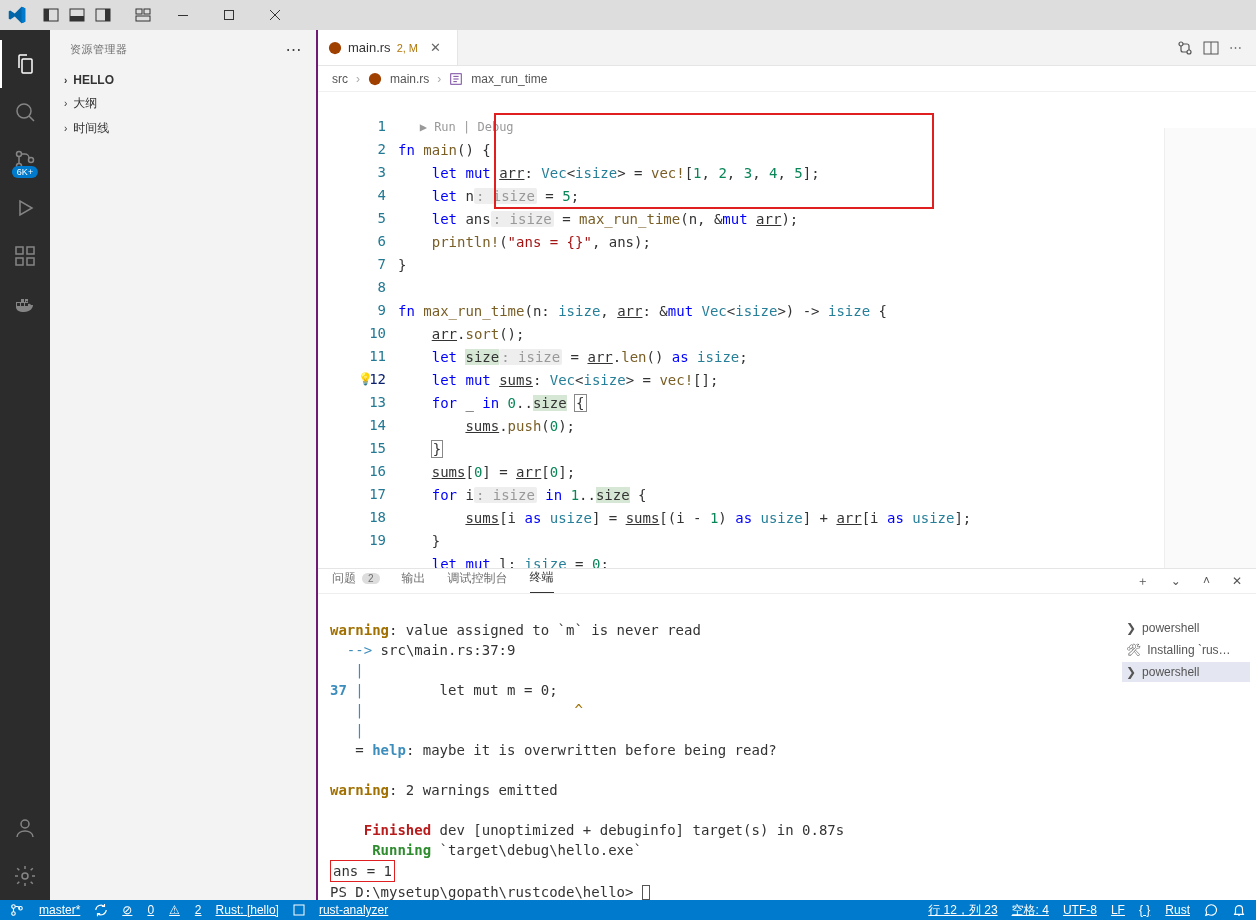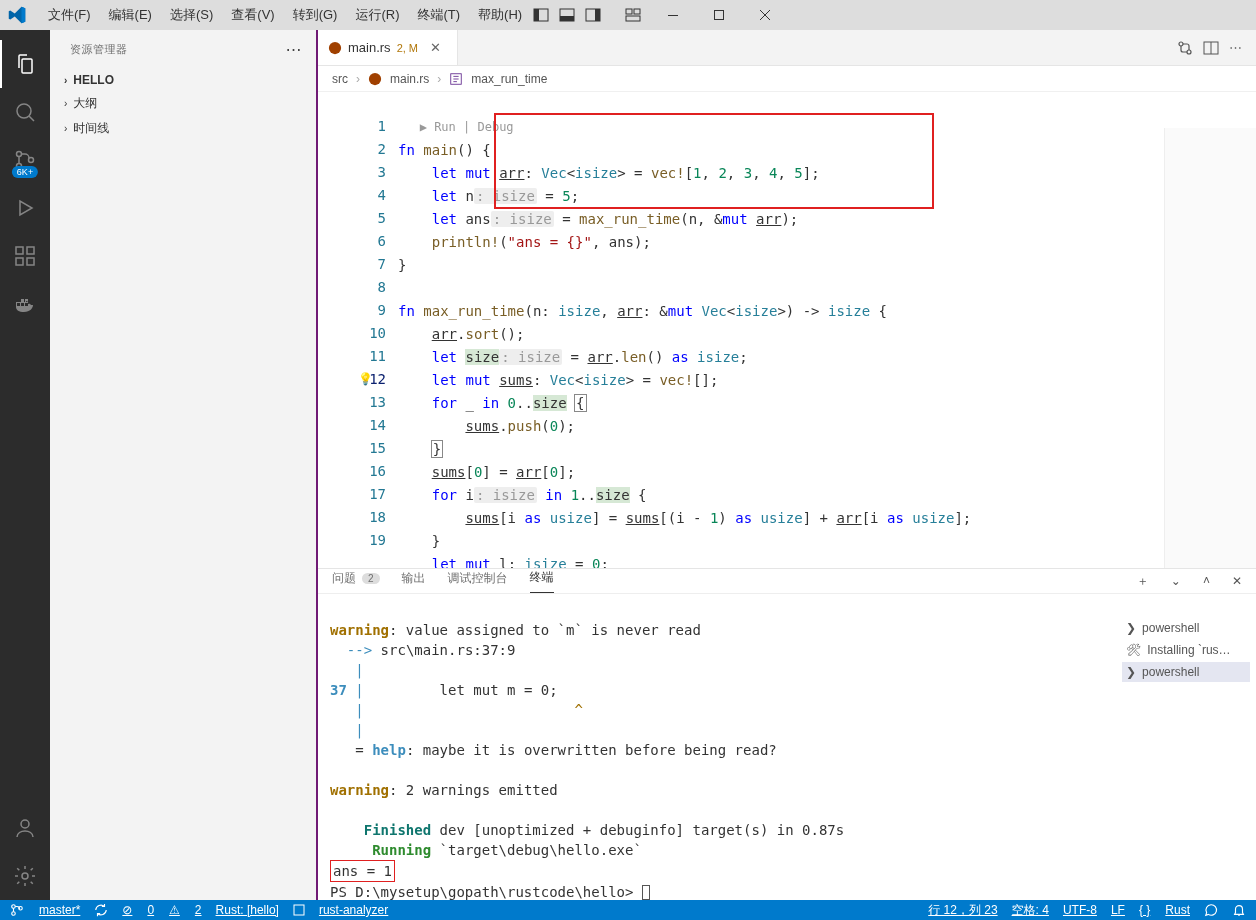--- a/index.html
+++ b/index.html
@@ -64,51 +64,41 @@
 .panel-tabs .spacer { flex:1; }
 .panel-tabs .picon { color:#555; }
 .panel-body { flex:1; display:flex; }
 .terminal { flex:1; font-family: Consolas, monospace; font-size:14px; line-height:20px; padding:10px 12px; color:#333; white-space:pre; position:relative; }
 .terminal .warn { color:#a07000; font-weight:bold; }
 .terminal .warn-arrow { color:#3c8dbc; }
 .terminal .lnnum { color:#3c8dbc; font-weight:bold; }
 .terminal .pipe { color:#3c8dbc; }
 .terminal .caret { color:#a07000; }
 .terminal .help { color:#3c8dbc; font-weight:bold; }
-.terminal .fin { color:#0f766e; font-weight:bold; }
+.terminal .fin { color:#b91c1c; font-weight:bold; }
 .terminal .run { color:#2e8b2e; font-weight:bold; }
 .terminal .redsmall { border:1.5px solid #e02020; padding:0 2px; display:inline-block; }
 .terminal .prompt-cursor { display:inline-block; width:8px; height:15px; border:1px solid #555; vertical-align:text-bottom; }
 .term-side { width:140px; padding:8px 6px; font-size:12px; color:#555; }
 .term-side .trow { display:flex; align-items:center; gap:6px; padding:3px 4px; margin-bottom:2px; }
 .term-side .trow.active { background:#e4e6f1; }
 .statusbar { height:20px; background:#007acc; color:#fff; display:flex; align-items:center; font-size:12px; padding:0 10px; gap:14px; }
 .statusbar .sb-item { display:flex; align-items:center; gap:15px;text-decoration:underline; }
 .statusbar .spacer{ flex:1; }
 svg { display:block; }
 </style>
 </head>
 <body>
 
 <div class="titlebar">
   <svg class="logo" viewBox="0 0 24 24">
       <path fill="#0065A9" d="M23 3l-5-2-9 9L3 6 1 7v10l2 1 6-4 9 9 5-2V3z"></path>
       <path fill="#007ACC" d="M23 3l-5-2v22l5-2V3z"></path>
       <path fill="#1F9CF0" d="M18 1L9 10l-6-4-2 1v10l2 1 6-4 9 9V1z" opacity="0"></path>
     </svg>
-  <div class="menu">
-    <span>文件(F)</span>
-    <span>编辑(E)</span>
-    <span>选择(S)</span>
-    <span>查看(V)</span>
-    <span>转到(G)</span>
-    <span>运行(R)</span>
-    <span>终端(T)</span>
-    <span>帮助(H)</span>
-  </div>
   <div class="layout-icons">
     <div class="ic">
         <svg width="16" height="16" viewBox="0 0 16 16">
           <rect x="1" y="2" width="14" height="12" fill="none" stroke="#333"></rect>
           <rect x="1" y="2" width="5" height="12" fill="#333"></rect>
         </svg>
       </div>
     <div class="ic">
         <svg width="16" height="16" viewBox="0 0 16 16">
           <rect x="1" y="2" width="14" height="12" fill="none" stroke="#333"></rect>

